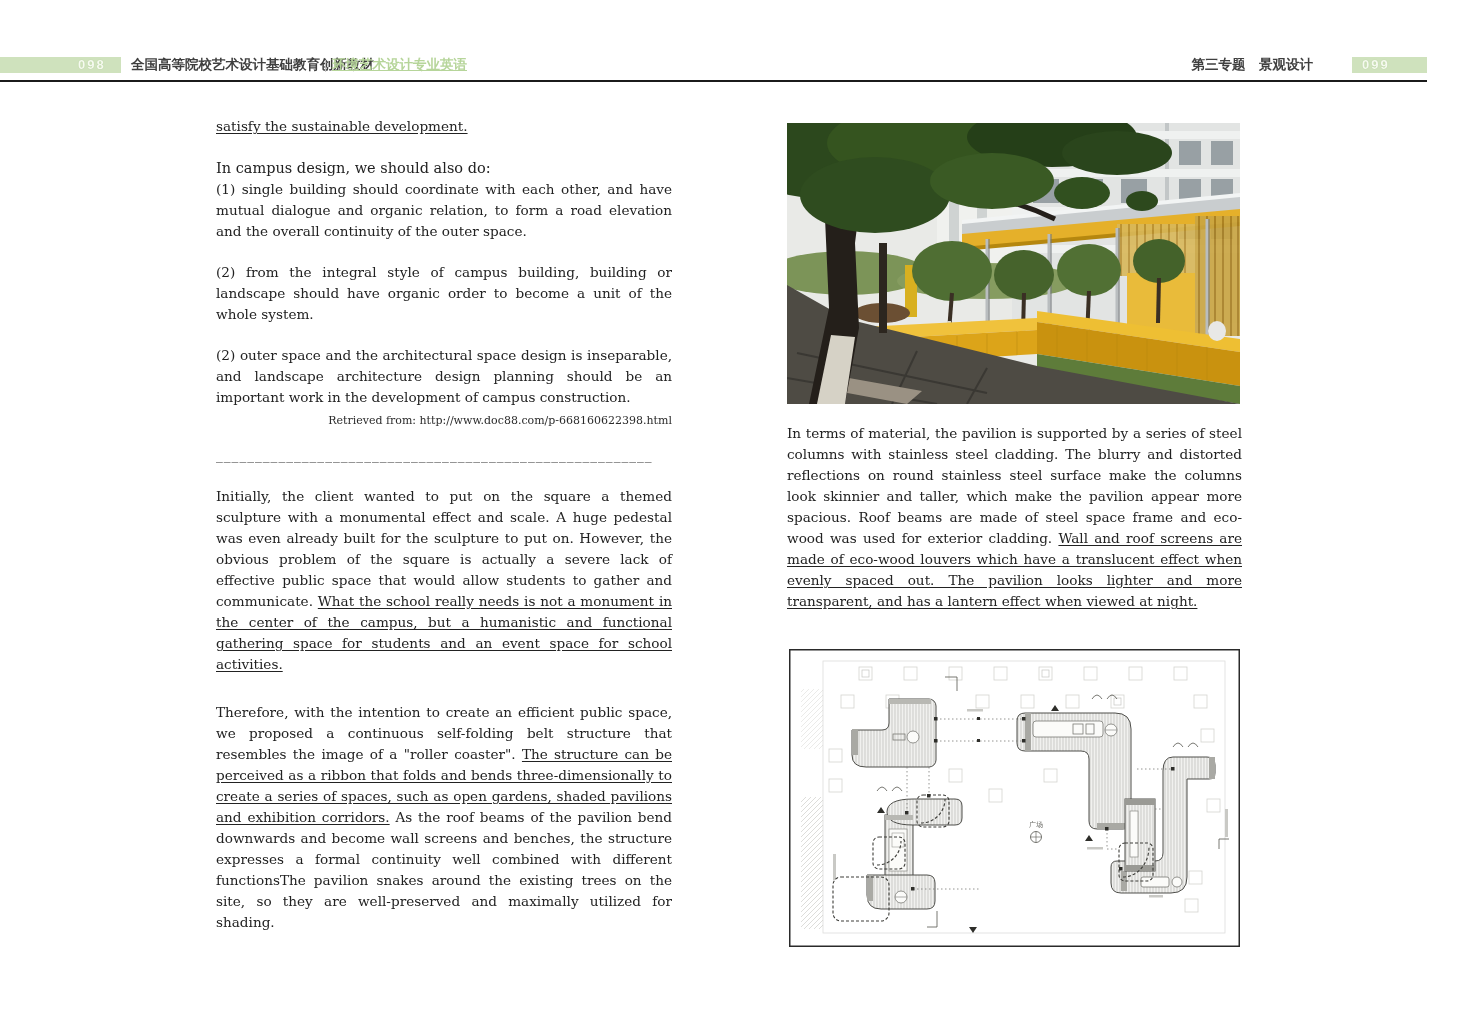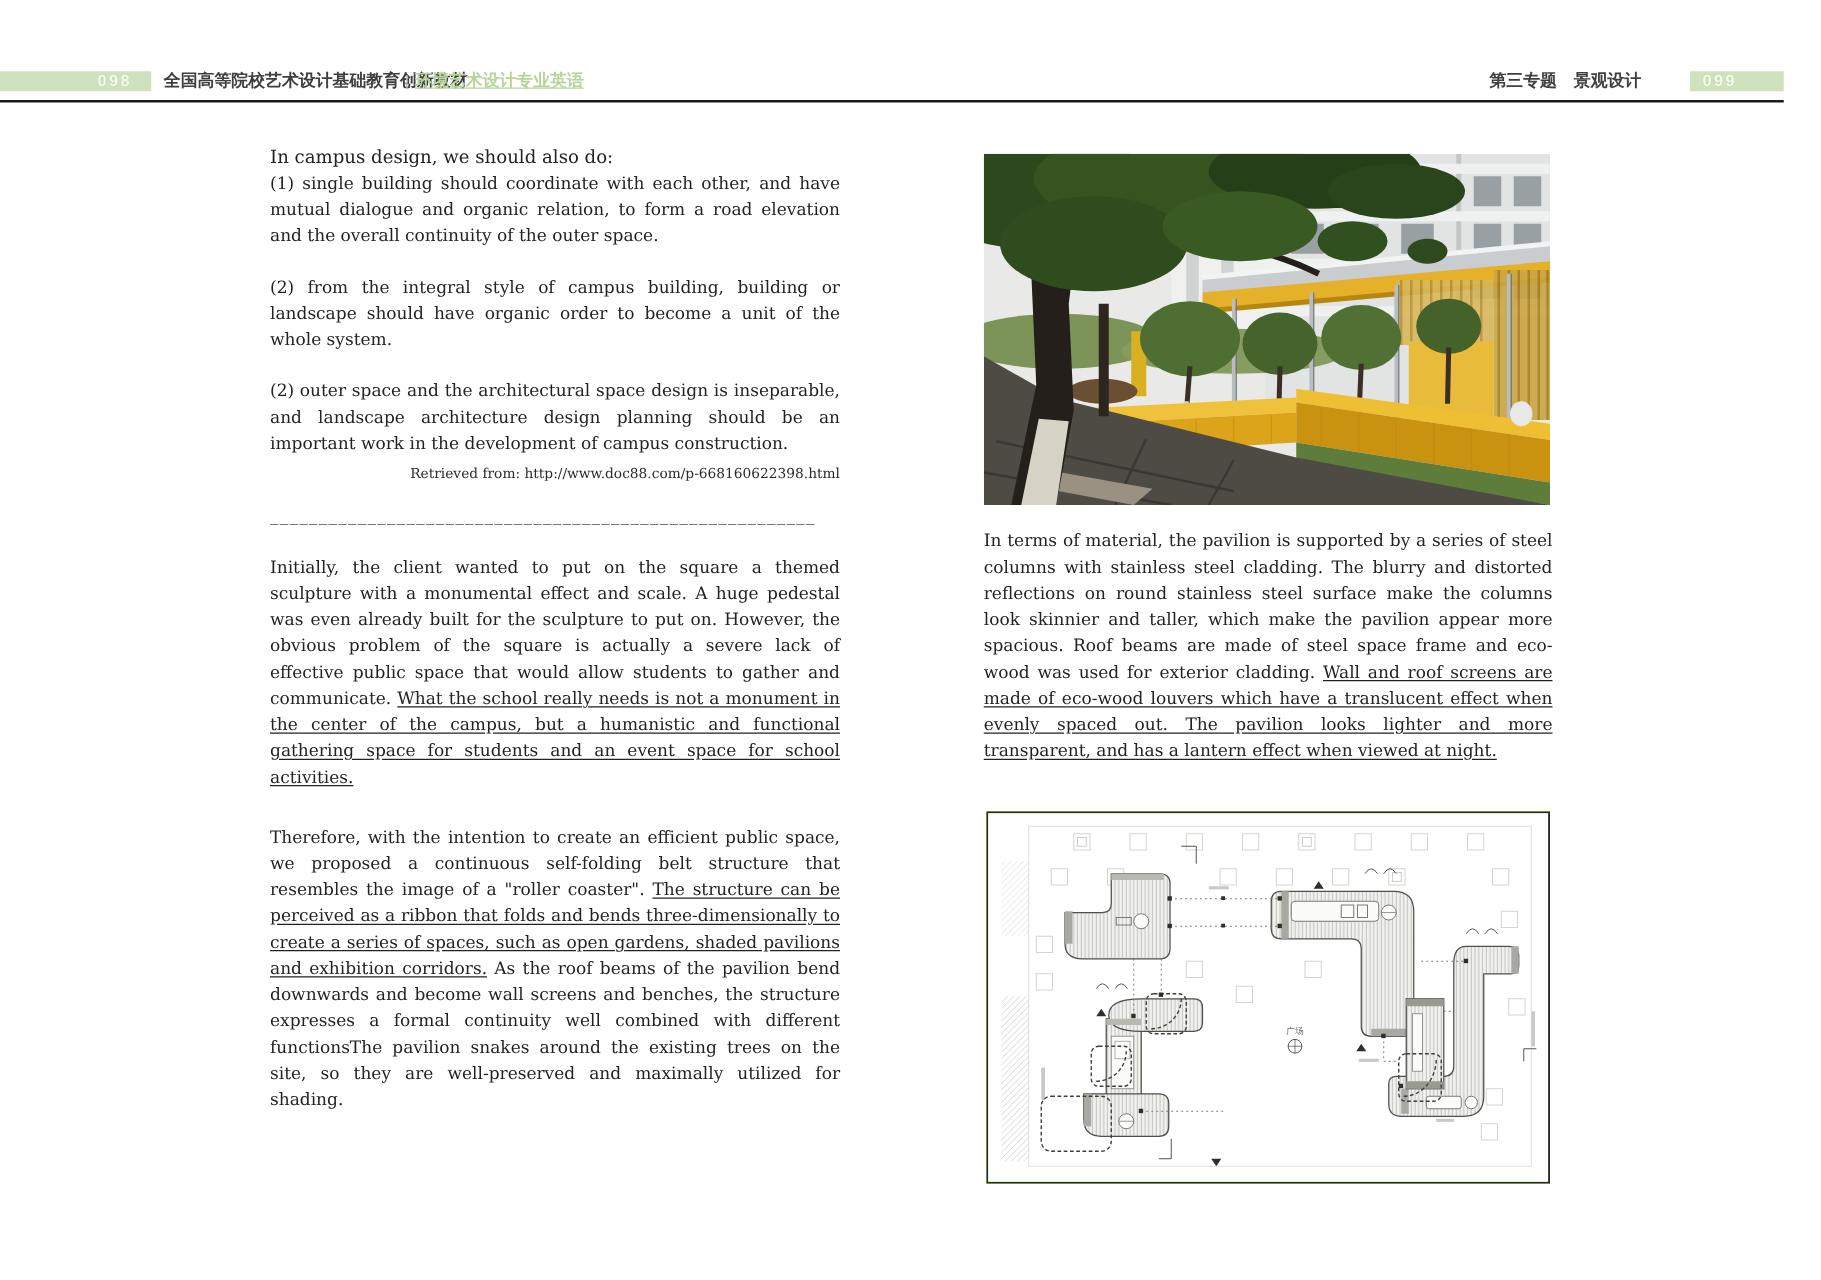--- a/index.html
+++ b/index.html
@@ -52,20 +52,21 @@
   <div class="pagenum pagenum-left">098</div>
   <div class="htitle book-title">全国高等院校艺术设计基础教育创新教材</div>
   <div class="hdivider">|</div>
   <div class="book-subtitle">环境艺术设计专业英语</div>
   <div class="section-title">第三专题　景观设计</div>
   <div class="hbar hbar-right"></div>
   <div class="pagenum pagenum-right">099</div>
   <div class="hrule"></div>
 
   <div class="col-left bodytext">
+    <p class="p p-first"><span class="ul">satisfy the sustainable development.</span></p>
     <p class="heading">In campus design, we should also do:</p>
     <p class="p-tight">(1) single building should coordinate with each other, and have mutual dialogue and organic relation, to form a road elevation and the overall continuity of the outer space.</p>
     <p class="p-tight">(2) from the integral style of campus building, building or landscape should have organic order to become a unit of the whole system.</p>
     <p style="margin:0">(2) outer space and the architectural space design is inseparable, and landscape architecture design planning should be an important work in the development of campus construction.</p>
     <p class="source-line">Retrieved from: http://www.doc88.com/p-668160622398.html</p>
     <p class="separator">________________________________________________________</p>
     <p class="p"><span>Initially, the client wanted to put on the square a themed sculpture with a monumental effect and scale. A huge pedestal was even already built for the sculpture to put on. However, the obvious problem of the square is actually a severe lack of effective public space that would allow students to gather and communicate. </span><span class="ul">What the school really needs is not a monument in the center of the campus, but a humanistic and functional gathering space for students and an event space for school activities.</span></p>
     <p class="p"><span>Therefore, with the intention to create an efficient public space, we proposed a continuous self-folding belt structure that resembles the image of a "roller coaster". </span><span class="ul">The structure can be perceived as a ribbon that folds and bends three-dimensionally to create a series of spaces, such as open gardens, shaded pavilions and exhibition corridors.</span><span> As the roof beams of the pavilion bend downwards and become wall screens and benches, the structure expresses a formal continuity well combined with different functionsThe pavilion snakes around the existing trees on the site, so they are well-preserved and maximally utilized for shading.</span></p>
   </div>
 

